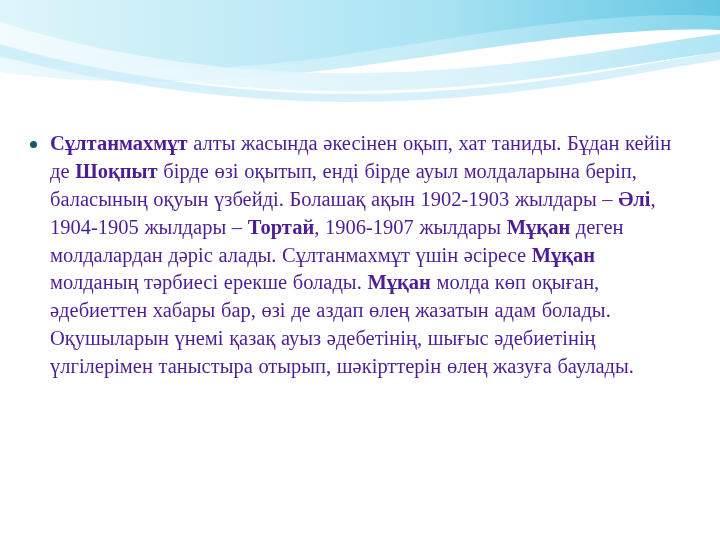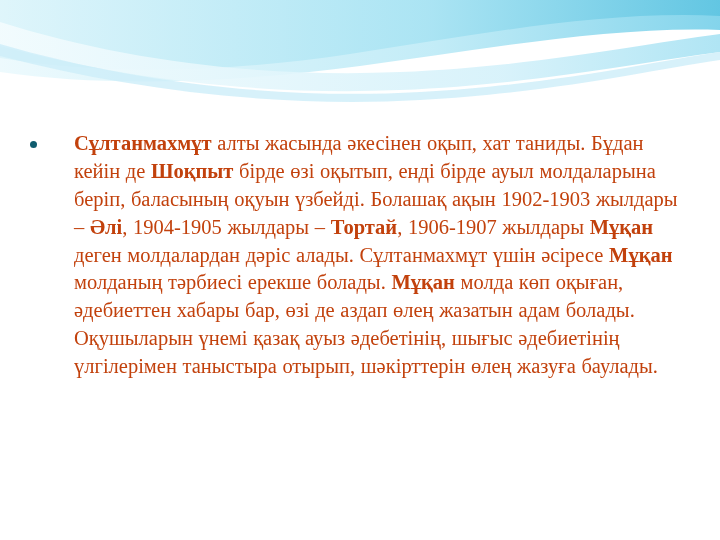--- a/index.html
+++ b/index.html
@@ -50,24 +50,23 @@
     display: block;
     width: 7px;
     height: 7px;
     border-radius: 50%;
     background: #0f5c6e;
   }
   .bullet-text {
     flex: 1 1 auto;
     font-size: 20.5px;
     line-height: 1.36;
-    color: #c2410c;
+    color: #4c1d95;
     text-align: left;
     word-spacing: 0.5px;
-    margin-left: 24px;
   }
   .bullet-text b {
     font-weight: bold;
   }
 </style>
 </head>
 <body>
 
 <div class="slide">
 

